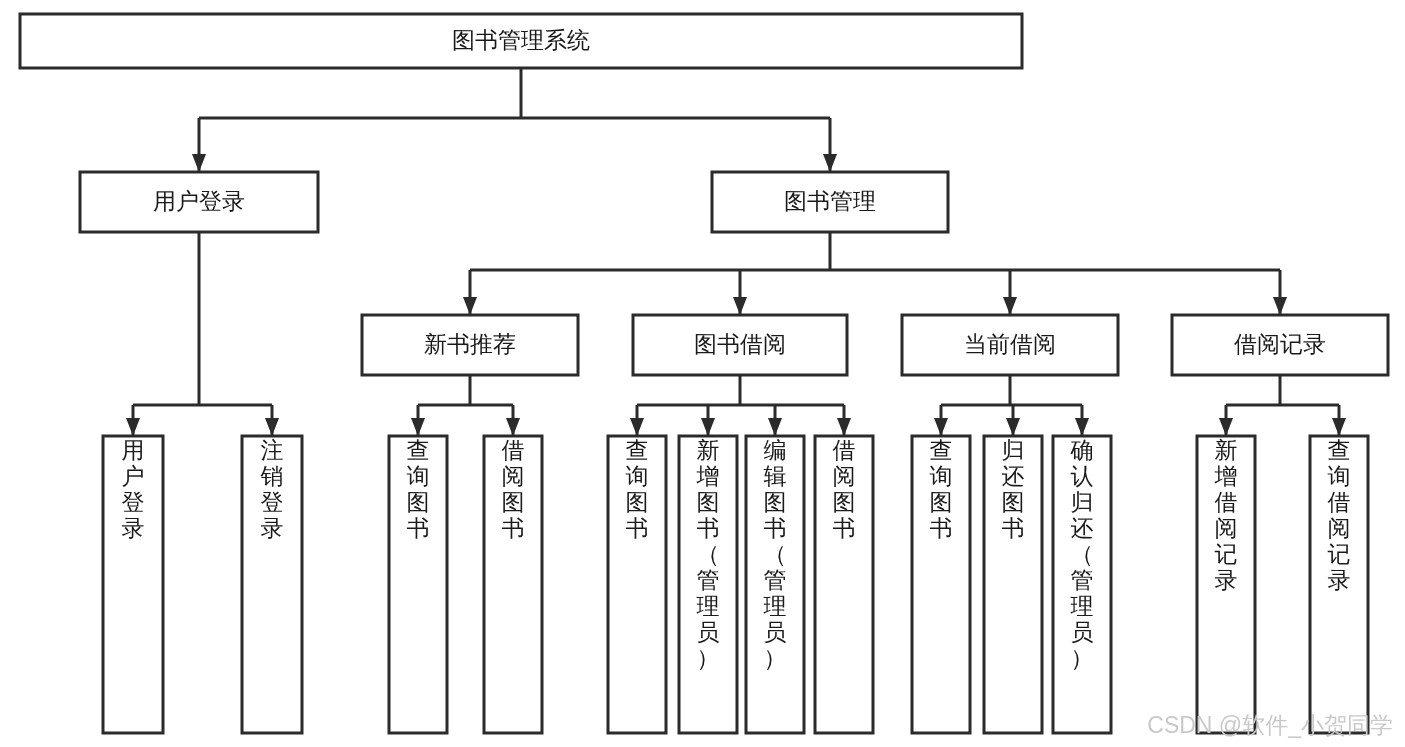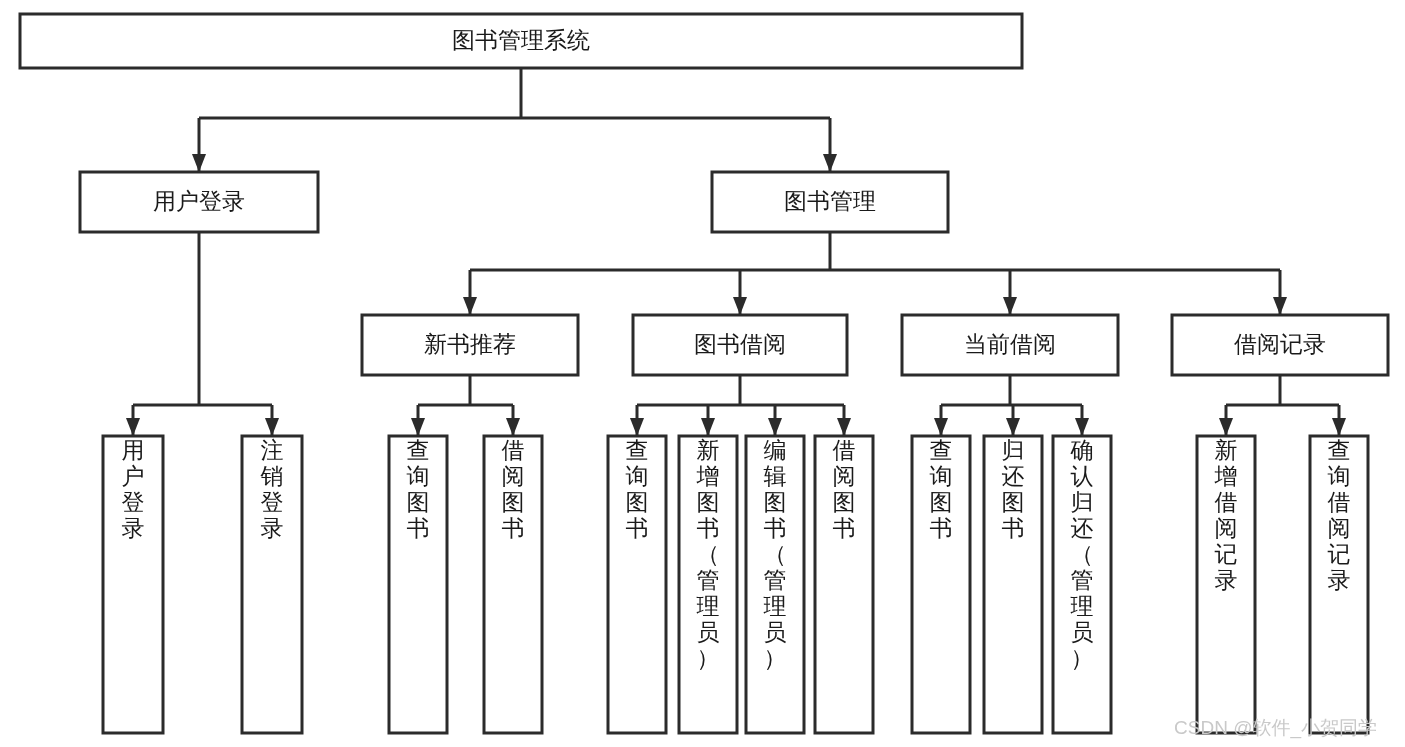--- a/index.html
+++ b/index.html
@@ -51,24 +51,24 @@
     stroke-width: 3;
     fill: none;
     stroke-linecap: butt;
   }
   .arrow-head {
     fill: #2b2b2b;
     stroke: none;
   }
   .watermark-text {
     position: absolute;
-    right: 28px;
+    right: 12px;
     bottom: 6px;
     color: #c9c9c9;
-    font-size: 19px;
+    font-size: 23px;
     font-family: "Liberation Sans", "DejaVu Sans", sans-serif;
     white-space: nowrap;
     user-select: none;
   }
 </style>
 </head>
 <body>
 
 <div id="diagram-root">
   <svg class="diagram-canvas" viewBox="0 0 1405 747">

